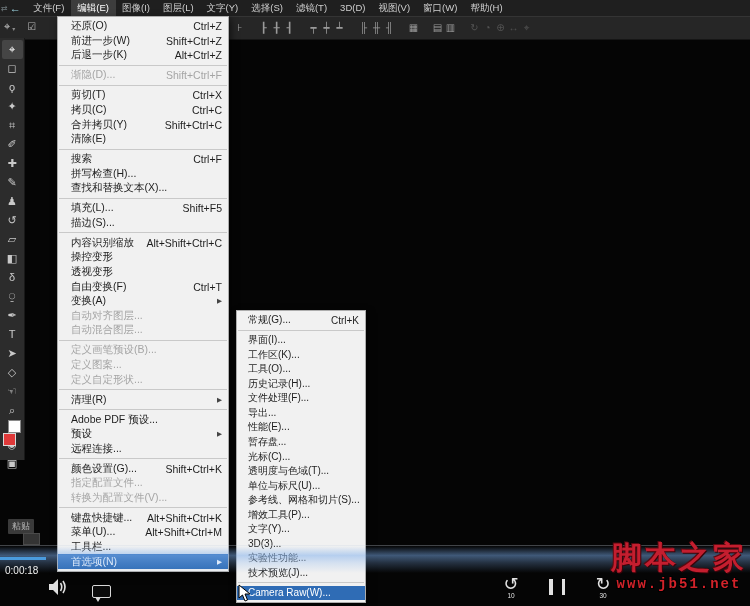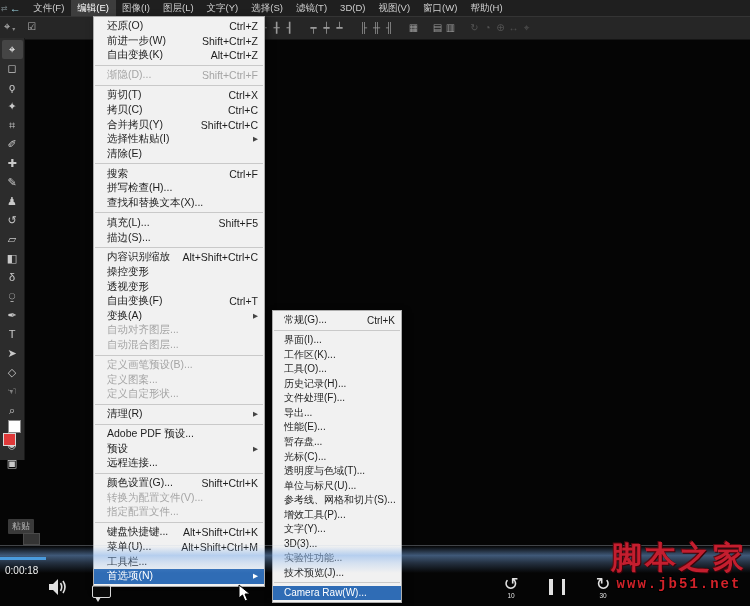--- a/index.html
+++ b/index.html
@@ -33,21 +33,21 @@
     border-right:1px solid #191919;z-index:6;display:flex;flex-direction:column;align-items:center;padding-top:2px;box-sizing:border-box;}
   .tool{width:21px;height:19px;display:flex;align-items:center;justify-content:center;
     color:#c9c9c9;font-size:11px;line-height:19px;border-radius:2px;}
   .tool.selected{background:#454545;color:#ffffff;}
   .tool-ellipsis{color:#9a9a9a;font-size:9px;height:12px;line-height:10px;}
   .swatches{position:relative;width:18px;height:17px;margin:3px 0 2px 0;}
   .swatch-fg{position:absolute;left:0;top:0;width:11px;height:11px;border:1px solid #dadada;z-index:2;}
   .swatch-bg{position:absolute;right:0;bottom:0;width:11px;height:11px;border:1px solid #8a8a8a;background:#ffffff;z-index:1;}
   
   .panel{position:absolute;background:#f1f1f1;border:1px solid #adadad;
-    box-shadow:2px 3px 7px rgba(0,0,0,.55);z-index:20;color:#1e1e1e;padding:2px 0;box-sizing:border-box;margin-left:36px;}
+    box-shadow:2px 3px 7px rgba(0,0,0,.55);z-index:20;color:#1e1e1e;padding:2px 0;box-sizing:border-box;}
   #edit-menu{left:57px;top:16px;width:172px;font-size:10.5px;}
   #prefs-menu{left:236px;top:310px;width:130px;font-size:10px;z-index:25;}
   .mrow{display:flex;align-items:center;height:14.6px;padding:0 6px 0 13px;white-space:nowrap;}
   #prefs-menu .mrow{height:14.55px;padding:0 6px 0 11px;}
   .mrow .lbl{flex:0 0 auto;}
   .mrow .sc{flex:1 1 auto;text-align:right;padding-left:10px;}
   .mrow .arr{flex:0 0 auto;font-size:6.5px;margin-left:6px;color:#444;}
   .mrow.disabled{color:#a5a5a5;}
   .mrow.hl{background:#2f6cb5;color:#ffffff;}
   .mrow.hl .arr{color:#ffffff;}
@@ -184,21 +184,21 @@
 <div class="panel" id="edit-menu">
     <div class="mrow">
       <span class="lbl">还原(O)</span>
       <span class="sc">Ctrl+Z</span>
     </div>
     <div class="mrow">
       <span class="lbl">前进一步(W)</span>
       <span class="sc">Shift+Ctrl+Z</span>
     </div>
     <div class="mrow">
-      <span class="lbl">自由变换(K)</span>
+      <span class="lbl">后退一步(K)</span>
       <span class="sc">Alt+Ctrl+Z</span>
     </div>
     <div class="msep"></div>
     <div class="mrow disabled">
       <span class="lbl">渐隐(D)...</span>
       <span class="sc">Shift+Ctrl+F</span>
     </div>
     <div class="msep"></div>
     <div class="mrow">
       <span class="lbl">剪切(T)</span>
@@ -206,25 +206,20 @@
     </div>
     <div class="mrow">
       <span class="lbl">拷贝(C)</span>
       <span class="sc">Ctrl+C</span>
     </div>
     <div class="mrow">
       <span class="lbl">合并拷贝(Y)</span>
       <span class="sc">Shift+Ctrl+C</span>
     </div>
     <div class="mrow">
-      <span class="lbl">选择性粘贴(I)</span>
-      <span class="sc"></span>
-      <span class="arr">▶</span>
-    </div>
-    <div class="mrow">
       <span class="lbl">清除(E)</span>
       <span class="sc"></span>
     </div>
     <div class="msep"></div>
     <div class="mrow">
       <span class="lbl">搜索</span>
       <span class="sc">Ctrl+F</span>
     </div>
     <div class="mrow">
       <span class="lbl">拼写检查(H)...</span>
@@ -305,25 +300,25 @@
     <div class="mrow">
       <span class="lbl">远程连接...</span>
       <span class="sc"></span>
     </div>
     <div class="msep"></div>
     <div class="mrow">
       <span class="lbl">颜色设置(G)...</span>
       <span class="sc">Shift+Ctrl+K</span>
     </div>
     <div class="mrow disabled">
+      <span class="lbl">指定配置文件...</span>
+      <span class="sc"></span>
+    </div>
+    <div class="mrow disabled">
       <span class="lbl">转换为配置文件(V)...</span>
-      <span class="sc"></span>
-    </div>
-    <div class="mrow disabled">
-      <span class="lbl">指定配置文件...</span>
       <span class="sc"></span>
     </div>
     <div class="msep"></div>
     <div class="mrow">
       <span class="lbl">键盘快捷键...</span>
       <span class="sc">Alt+Shift+Ctrl+K</span>
     </div>
     <div class="mrow">
       <span class="lbl">菜单(U)...</span>
       <span class="sc">Alt+Shift+Ctrl+M</span>

